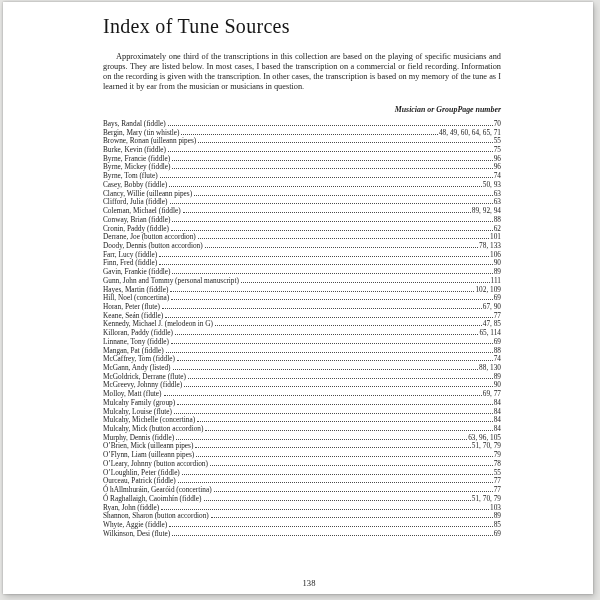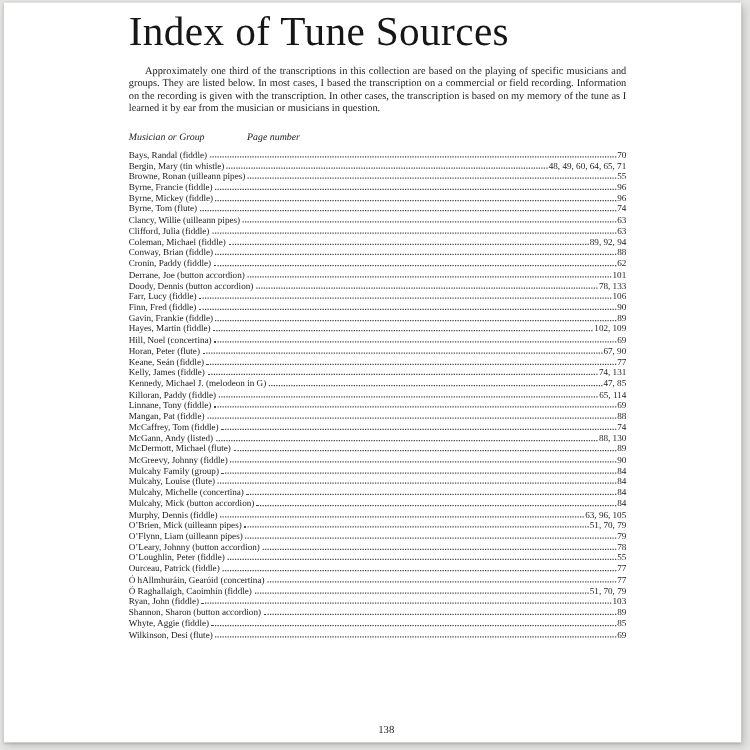--- a/index.html
+++ b/index.html
@@ -18,44 +18,43 @@
     background: #ffffff;
     box-shadow: 0 0 2px rgba(0,0,0,0.28), 2px 3px 6px rgba(0,0,0,0.18);
   }
   .content {
     position: absolute;
     top: 0; left: 100px; right: 92px;
   }
   .title {
     margin: 0;
     padding-top: 11px;
-    font-size: 33px;
+    font-size: 20px;
     line-height: 27px;
     font-weight: normal;
     letter-spacing: 0.3px;
     color: #161616;
   }
   .intro {
     margin: 12px 0 0 0;
     font-size: 8.3px;
     line-height: 10.1px;
     text-align: justify;
     text-indent: 13px;
     color: #222222;
   }
   .col-headers {
     display: flex;
-    justify-content: flex-start;
+    justify-content: flex-end;
     align-items: baseline;
     margin-top: 13px;
     font-size: 7.9px;
-    font-weight: normal;
+    font-weight: bold;
     font-style: italic;
     color: #1c1c1c;
-    gap: 34px;
   }
   .list {
     margin-top: 5.5px;
   }
   .row {
     display: flex;
     align-items: baseline;
     font-size: 7.3px;
     line-height: 8.72px;
     height: 8.72px;
@@ -105,39 +104,49 @@
     <span class="leader"></span>
     <span class="pages">48, 49, 60, 64, 65, 71</span>
   </div>
 
   <div class="row">
     <span class="name">Browne, Ronan (uilleann pipes)</span>
     <span class="leader"></span>
     <span class="pages">55</span>
   </div>
 
+  <div class="row">
+    <span class="name">Burke, Kevin (fiddle)</span>
+    <span class="leader"></span>
+    <span class="pages">75</span>
+  </div>
 
   <div class="row">
     <span class="name">Byrne, Francie (fiddle)</span>
     <span class="leader"></span>
     <span class="pages">96</span>
   </div>
 
   <div class="row">
     <span class="name">Byrne, Mickey (fiddle)</span>
     <span class="leader"></span>
     <span class="pages">96</span>
   </div>
 
   <div class="row">
     <span class="name">Byrne, Tom (flute)</span>
     <span class="leader"></span>
     <span class="pages">74</span>
   </div>
 
+  <div class="row">
+    <span class="name">Casey, Bobby (fiddle)</span>
+    <span class="leader"></span>
+    <span class="pages">50, 93</span>
+  </div>
 
   <div class="row">
     <span class="name">Clancy, Willie (uilleann pipes)</span>
     <span class="leader"></span>
     <span class="pages">63</span>
   </div>
 
   <div class="row">
     <span class="name">Clifford, Julia (fiddle)</span>
     <span class="leader"></span>
@@ -185,20 +194,25 @@
     <span class="leader"></span>
     <span class="pages">90</span>
   </div>
 
   <div class="row">
     <span class="name">Gavin, Frankie (fiddle)</span>
     <span class="leader"></span>
     <span class="pages">89</span>
   </div>
 
+  <div class="row">
+    <span class="name">Gunn, John and Tommy (personal manuscript)</span>
+    <span class="leader"></span>
+    <span class="pages">111</span>
+  </div>
 
   <div class="row">
     <span class="name">Hayes, Martin (fiddle)</span>
     <span class="leader"></span>
     <span class="pages">102, 109</span>
   </div>
 
   <div class="row">
     <span class="name">Hill, Noel (concertina)</span>
     <span class="leader"></span>
@@ -210,25 +224,20 @@
     <span class="leader"></span>
     <span class="pages">67, 90</span>
   </div>
 
   <div class="row">
     <span class="name">Keane, Seán (fiddle)</span>
     <span class="leader"></span>
     <span class="pages">77</span>
   </div>
 
-  <div class="row">
-    <span class="name">Kelly, James (fiddle)</span>
-    <span class="leader"></span>
-    <span class="pages">74, 131</span>
-  </div>
 
   <div class="row">
     <span class="name">Kennedy, Michael J. (melodeon in G)</span>
     <span class="leader"></span>
     <span class="pages">47, 85</span>
   </div>
 
   <div class="row">
     <span class="name">Killoran, Paddy (fiddle)</span>
     <span class="leader"></span>
@@ -255,31 +264,36 @@
 
 
 
   <div class="row">
     <span class="name">McGann, Andy (listed)</span>
     <span class="leader"></span>
     <span class="pages">88, 130</span>
   </div>
 
   <div class="row">
-    <span class="name">McDermott, Michael (flute)</span>
+    <span class="name">McGoldrick, Derrane (flute)</span>
     <span class="leader"></span>
     <span class="pages">89</span>
   </div>
 
   <div class="row">
     <span class="name">McGreevy, Johnny (fiddle)</span>
     <span class="leader"></span>
     <span class="pages">90</span>
   </div>
 
+  <div class="row">
+    <span class="name">Molloy, Matt (flute)</span>
+    <span class="leader"></span>
+    <span class="pages">69, 77</span>
+  </div>
 
   <div class="row">
     <span class="name">Mulcahy Family (group)</span>
     <span class="leader"></span>
     <span class="pages">84</span>
   </div>
 
   <div class="row">
     <span class="name">Mulcahy, Louise (flute)</span>
     <span class="leader"></span>

